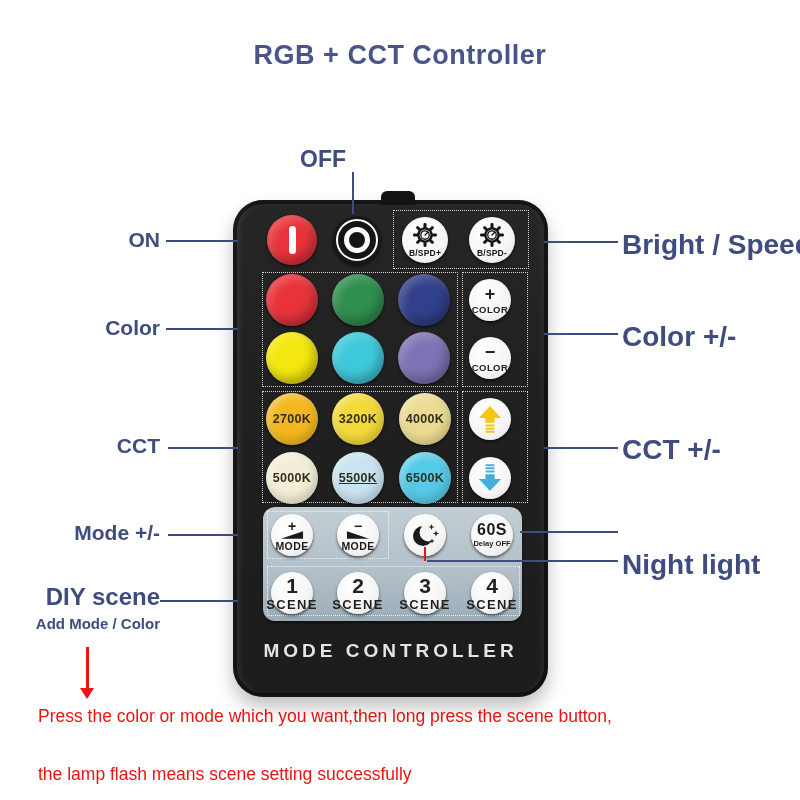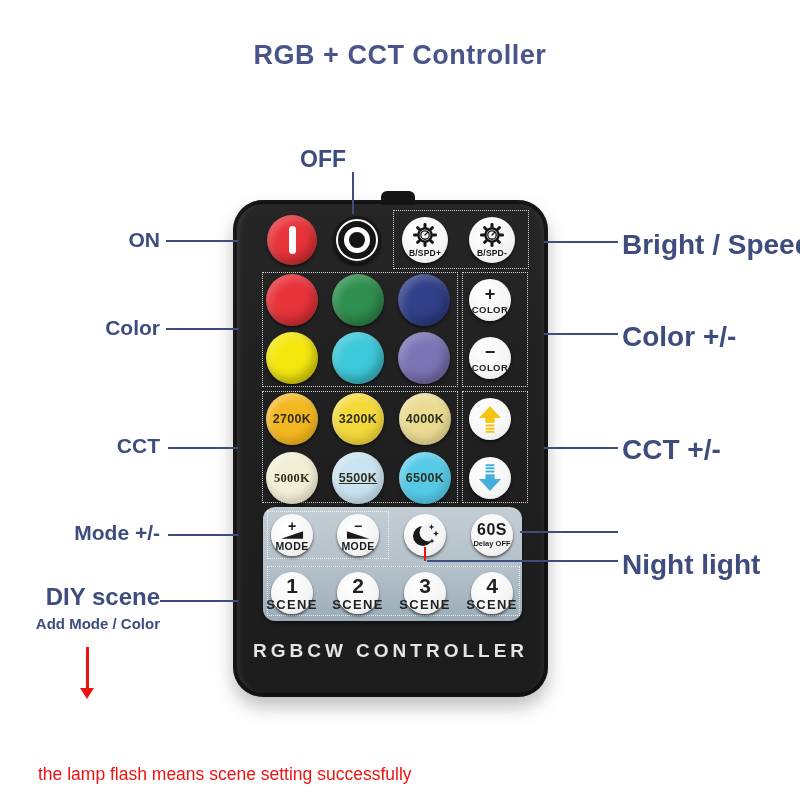--- a/index.html
+++ b/index.html
@@ -97,20 +97,21 @@
   <div class="line" style="left:544px;top:241px;width:74px;height:2px;"></div>
   <div class="line" style="left:544px;top:333px;width:74px;height:2px;"></div>
   <div class="line" style="left:544px;top:447px;width:74px;height:2px;"></div>
   <div class="line" style="left:520px;top:531px;width:98px;height:2px;"></div>
   <div class="line" style="left:427px;top:560px;width:191px;height:2px;"></div>
   <div class="redmark" style="left:424px;top:547px;width:2px;height:14px;"></div>
 
   <div class="redmark" style="left:86px;top:647px;width:3px;height:42px;"></div>
   <div class="arrowhead" style="left:80px;top:688px;"></div>
 
+  <div class="note" style="top:706px;">Press the color or mode which you want,then long press the scene button,</div>
   <div class="note" style="top:764px;">the lamp flash means scene setting successfully</div>
 
   <div class="remote">
     <div class="nub"></div>
 
     <div class="dotted" style="left:160px;top:10px;width:136px;height:59px;"></div>
     <div class="dotted" style="left:29px;top:72px;width:196px;height:115px;"></div>
     <div class="dotted" style="left:229px;top:72px;width:66px;height:115px;"></div>
     <div class="dotted" style="left:29px;top:191px;width:196px;height:112px;"></div>
     <div class="dotted" style="left:229px;top:191px;width:66px;height:112px;"></div>
@@ -180,21 +181,21 @@
 
     <div class="btn labeled" style="left: 33px; top: 193px; width: 52px; height: 52px; background: rgb(243, 183, 31);">
       <span>2700K</span>
       </div>
     <div class="btn labeled" style="left: 99px; top: 193px; width: 52px; height: 52px; background: rgb(244, 217, 58);">
       <span>3200K</span>
       </div>
     <div class="btn labeled" style="left: 166px; top: 193px; width: 52px; height: 52px; background: rgb(235, 219, 146);">
       <span>4000K</span>
       </div>
-    <div class="btn labeled" style="left: 33px; top: 252px; width: 52px; height: 52px; background: rgb(243, 239, 215); font-family: Liberation Serif, serif;">
+    <div class="btn labeled" style="left: 33px; top: 252px; width: 52px; height: 52px; background: rgb(243, 239, 215);">
       <span>5000K</span>
       </div>
     <div class="btn labeled" style="left: 99px; top: 252px; width: 52px; height: 52px; background: rgb(201, 227, 240); text-decoration: underline;">
       <span>5500K</span>
       </div>
     <div class="btn labeled" style="left: 166px; top: 252px; width: 52px; height: 52px; background: rgb(85, 202, 232);">
       <span>6500K</span>
       </div>
 
     <div class="btn white" style="left:236px;top:198px;width:42px;height:42px;">
@@ -256,16 +257,16 @@
     </div>
     <div class="btn white" style="left:171px;top:372px;width:42px;height:42px;">
       <div class="scene-num">3</div>
       <div class="scene-label">SCENE</div>
     </div>
     <div class="btn white" style="left:238px;top:372px;width:42px;height:42px;">
       <div class="scene-num">4</div>
       <div class="scene-label">SCENE</div>
     </div>
 
-    <div class="brand">RGBCW CONTROLLER</div>
+    <div class="brand">MODE CONTROLLER</div>
   </div>
 
 </div>
 
 </body></html>

